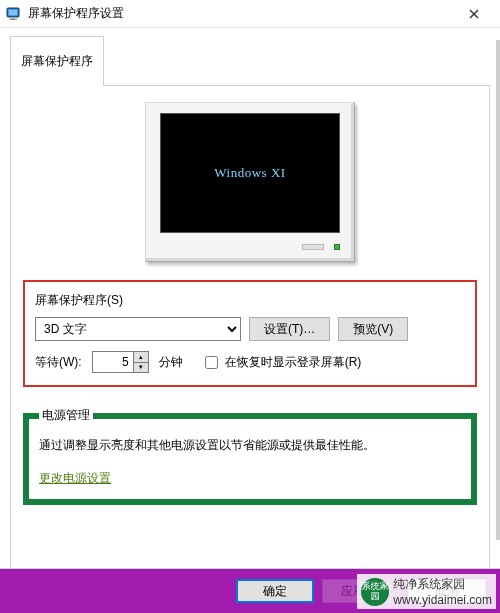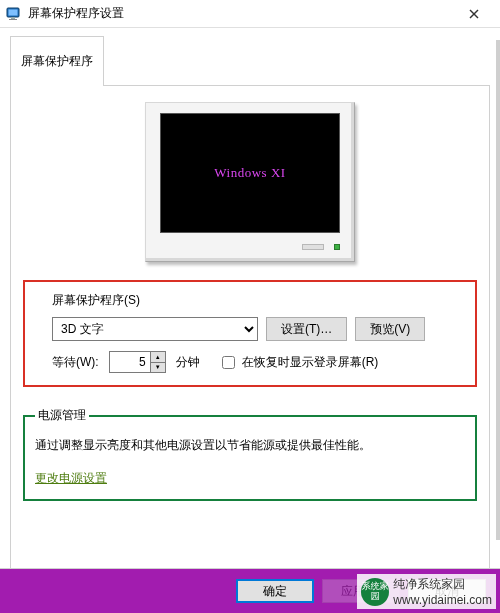--- a/index.html
+++ b/index.html
@@ -74,42 +74,42 @@
     }
     .monitor .screen {
       width: 100%; height: 100%;
       background: #000;
       border: 1px solid #555;
       display: flex;
       align-items: center;
       justify-content: center;
     }
     .monitor .screen-text {
-      color: #d946ef;
+      color: #7dd3fc;
       font-family: "Times New Roman", serif;
       font-size: 13px;
       letter-spacing: .5px;
     }
     .monitor .led {
       position: absolute;
       right: 14px; bottom: 11px;
       width: 6px; height: 6px;
       background: #3cb043;
       border: 1px solid #2a7a2d;
     }
     .monitor .btn-deco {
       position: absolute;
       right: 30px; bottom: 11px;
       width: 22px; height: 6px;
       background: #e0e0e0;
       border: 1px solid #b8b8b8;
     }
     .highlight-box {
       border: 2px solid #d93025;
-      padding: 10px 10px 12px 27px;
+      padding: 10px 10px 12px 10px;
       position: relative;
     }
     .group-label {
       font-size: 12px;
       display: block;
       margin-bottom: 8px;
     }
     .row {
       display: flex;
       align-items: center;
@@ -165,21 +165,21 @@
       display: flex; align-items: center; justify-content: center;
       background: #e1e1e1;
       cursor: pointer;
       font-size: 6px;
       line-height: 1;
     }
     .spin-btns div:first-child { border-bottom: 1px solid #7a7a7a; }
     .chk { display: flex; align-items: center; gap: 4px; margin-left: 8px;}
     .chk input { width: 13px; height: 13px; }
     fieldset.pm {
-      border: 2px solid #15803d;
+      border: 6px solid #15803d;
       margin: 20px 0 0 0;
       padding: 10px 10px 12px 10px;
       font-family: Liberation Serif, serif;
     }
     fieldset.pm legend { font-size: 12px; padding: 0 3px; }
     .pm-text {
       font-size: 12px;
       color: #000;
       margin: 2px 0 16px 0;
       line-height: 1.5;

